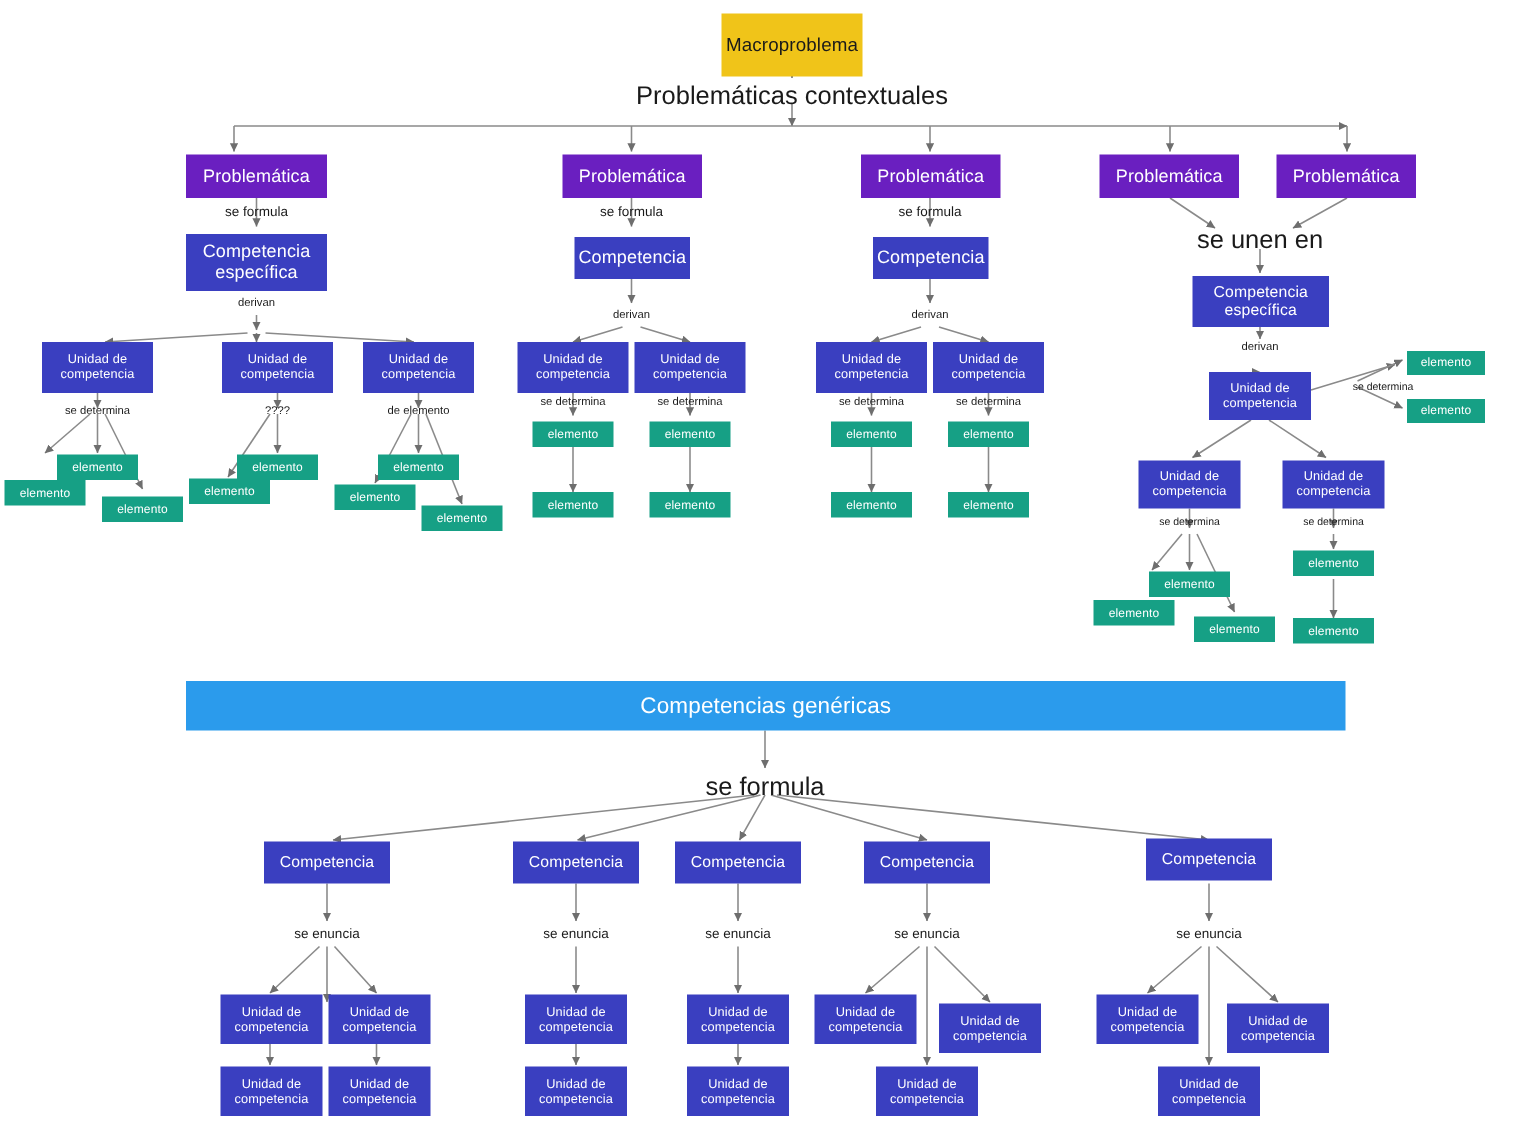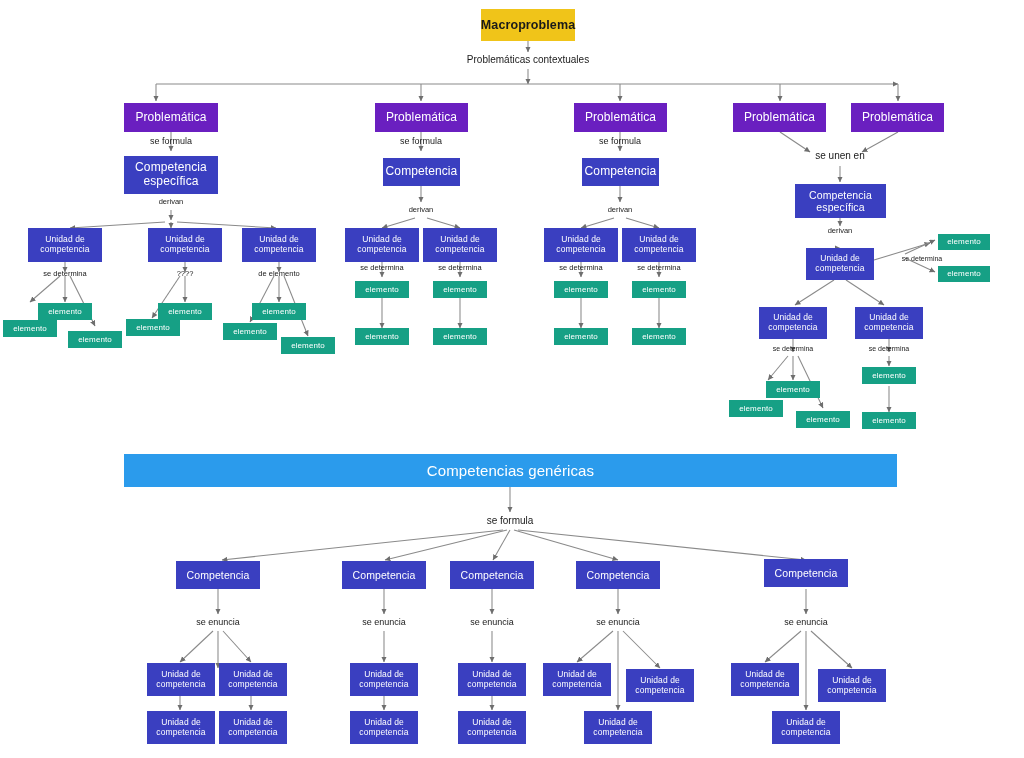--- a/index.html
+++ b/index.html
@@ -13,21 +13,21 @@
   .n-macro{background:#F0C419;color:#1a1a1a;font-size:12.5px;}
   .n-prob{background:#6A1FC0;font-size:12px;}
   .n-comp{background:#3A3FC0;font-size:12px;}
   .n-unidad{background:#3A3FC0;font-size:8.5px;}
   .n-elem{background:#16A085;font-size:8px;}
   .n-banner{background:#2B9BEC;font-size:15px;}
   .n-compb{background:#3A3FC0;font-size:10.5px;}
   .n-unidadb{background:#3A3FC0;font-size:8.5px;}
   .lbl{position:absolute;color:#1a1a1a;text-align:center;white-space:nowrap;
        transform:translateX(-50%);}
-  .lbl-lg{font-size:10px;}
+  .lbl-lg{font-size:17px;}
   .lbl-md{font-size:9px;}
   .lbl-sm{font-size:7.5px;}
   .lbl-xs{font-size:7px;}
 </style>
 </head>
 <body>
 
 <div id="canvas">
 
   <svg class="wires" viewBox="0 0 1024 758" xmlns="http://www.w3.org/2000/svg">
@@ -139,21 +139,21 @@
       <path d="M618,631 L618,710"></path>
       <path d="M623,631 L660,668"></path>
 
       <path d="M806,589 L806,614"></path>
       <path d="M801,631 L765,662"></path>
       <path d="M806,631 L806,710"></path>
       <path d="M811,631 L852,668"></path>
     </g>
   </svg>
 
-  <div class="node n-macro" style="left:481px;top:9px;width:94px;height:32px;font-weight:bold;">
+  <div class="node n-macro" style="left:481px;top:9px;width:94px;height:42px;">
     <span>Macroproblema</span>
   </div>
 
   <div class="lbl lbl-lg" style="left:528px;top:54px;">
     <span>Problemáticas contextuales</span>
   </div>
 
   <div class="node n-prob" style="left:124px;top:103px;width:94px;height:29px;">
     <span>Problemática</span>
     </div>

